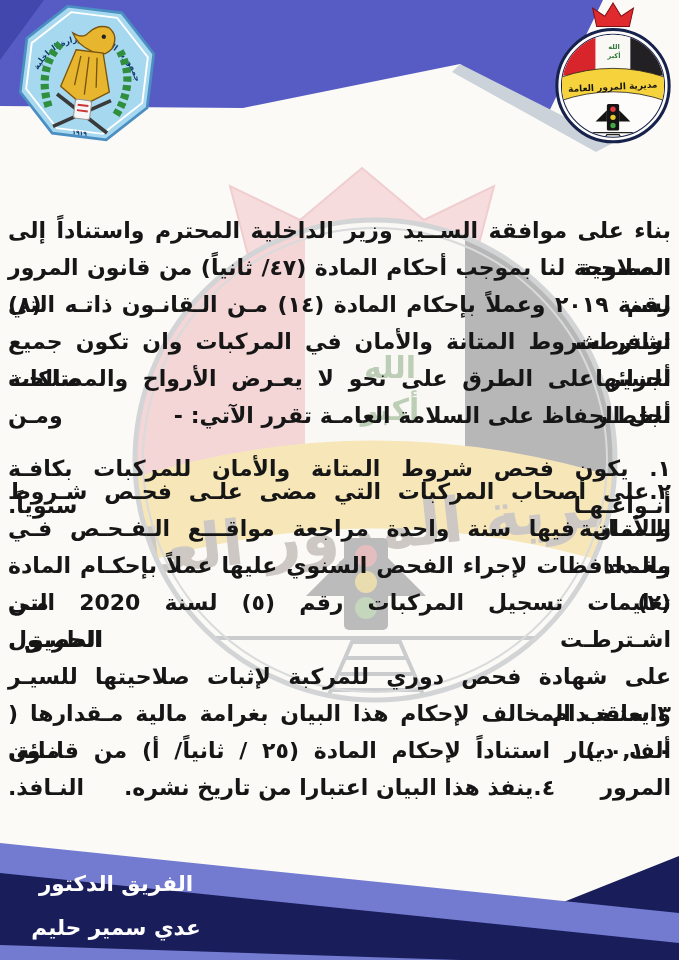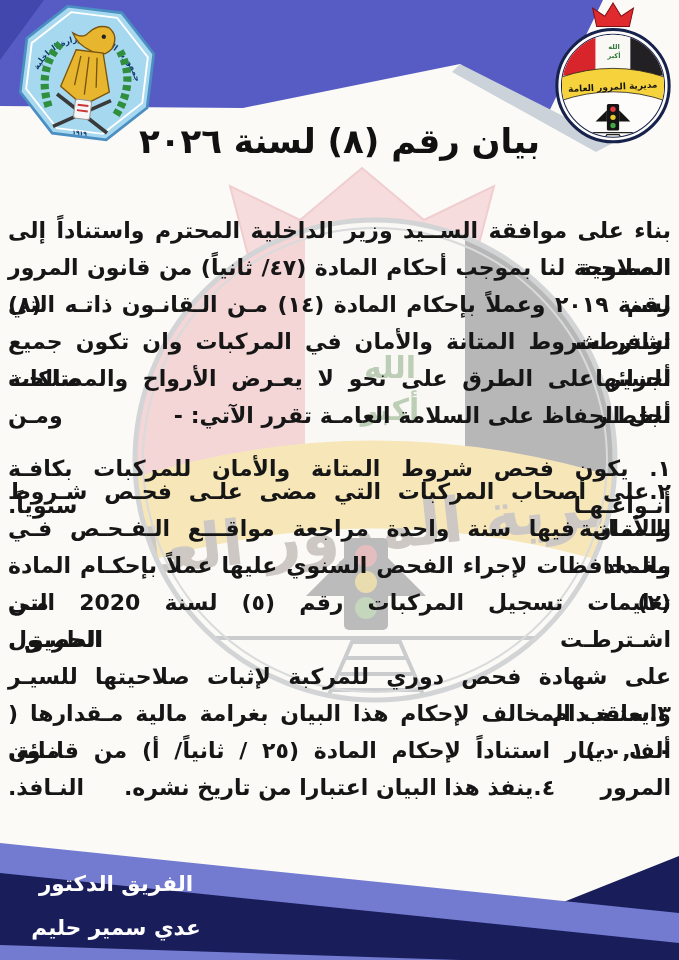--- a/index.html
+++ b/index.html
@@ -97,21 +97,20 @@
       <polygon points="54,106 43,117 54,117" fill="#141414"></polygon>
       <polygon points="66,106 77,117 66,117" fill="#141414"></polygon>
       <circle cx="60" cy="105" r="2.6" fill="#e23b3b"></circle>
       <circle cx="60" cy="113" r="2.6" fill="#eac832"></circle>
       <circle cx="60" cy="121" r="2.6" fill="#43a647"></circle>
       <path d="M16,128 H104" stroke="#222" stroke-width="1.4"></path>
       <path d="M54,130 L66,130 L73,142 L47,142 Z M51,133.5 h18 M49.5,137 h21 M48,140.5 h24" stroke="#222" stroke-width="1.2" fill="none"></path>
     </g>
   </svg>
 
-  <div class="abs page-title">بيان رقم (٨) لسنة ٢٠٢٦</div>
 
   <svg class="abs watermark" width="610" height="610" viewBox="0 0 610 610">
     <defs>
       <clipPath id="wmClip">
           <circle cx="315" cy="302" r="240"></circle>
         </clipPath>
     </defs>
     <polygon points="190,105 170,28 240,62 302,10 364,62 434,28 414,105" fill="#f2bfc3" stroke="#e6a3a9" stroke-width="2"></polygon>
     <g clip-path="url(#wmClip)">
       <rect x="70" y="55" width="175" height="280" fill="#eeb3b8"></rect>

